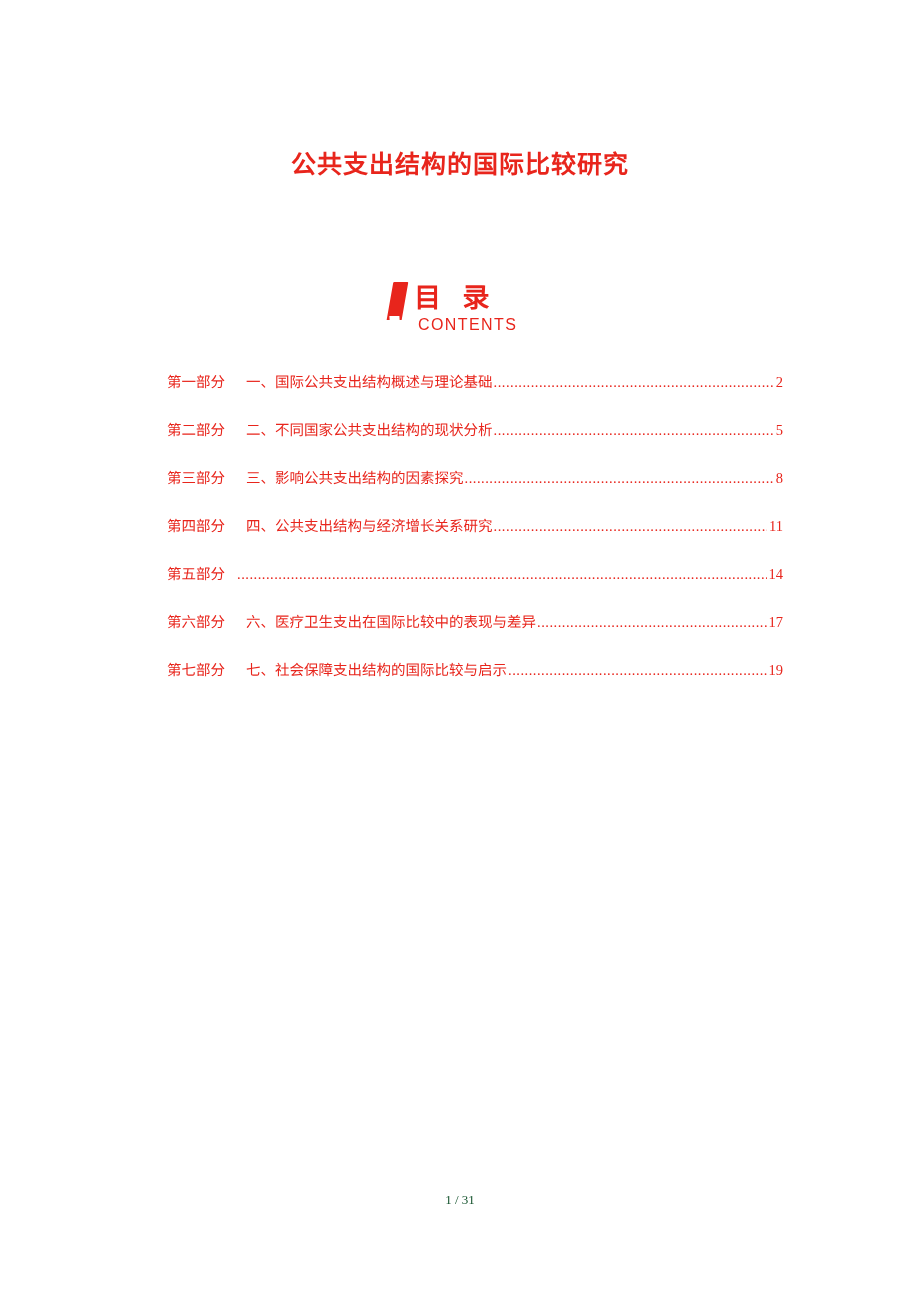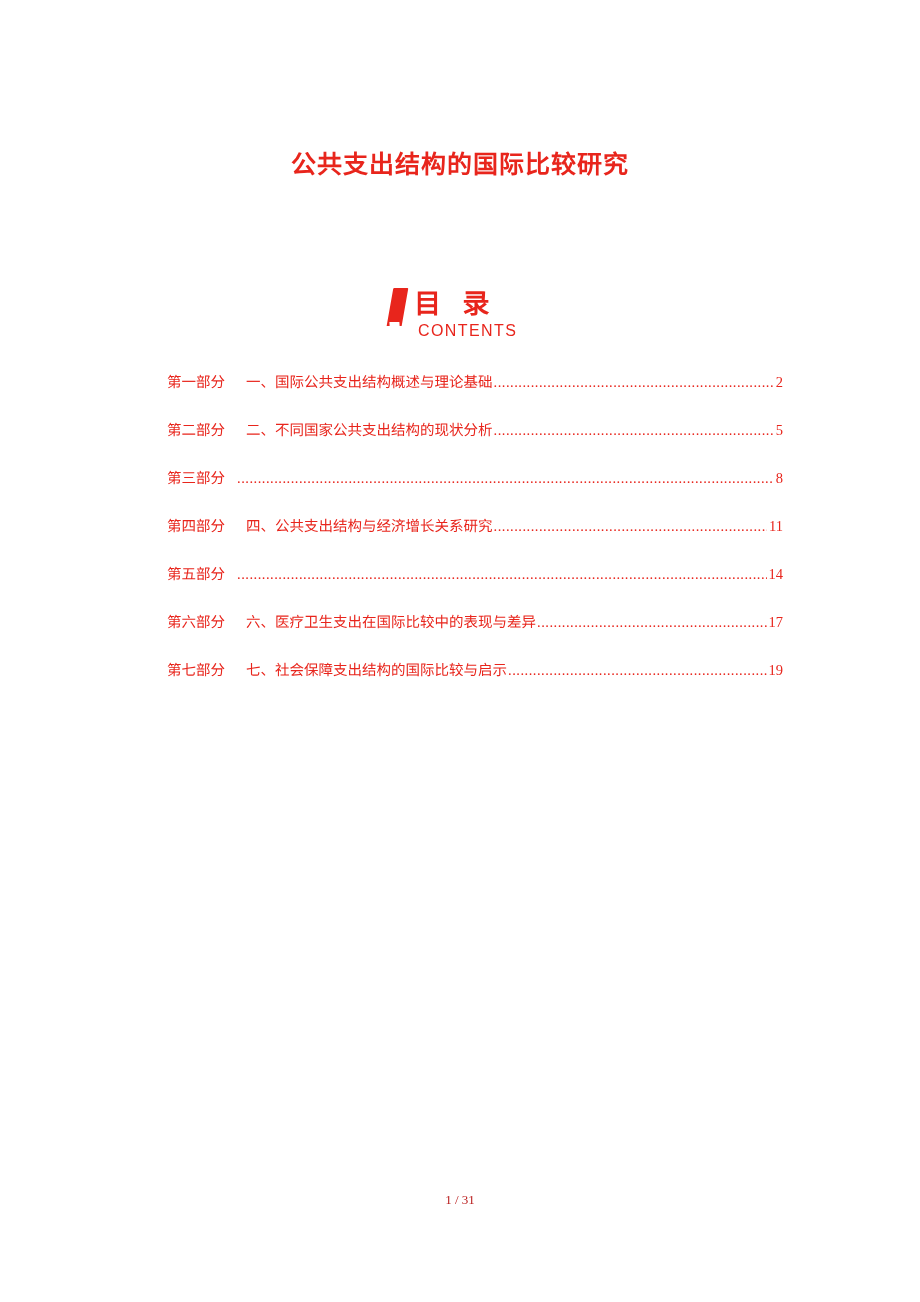--- a/index.html
+++ b/index.html
@@ -43,21 +43,21 @@
   .toc-heading {
     position: absolute;
     top: 282px;
     left: 0;
     width: 920px;
     height: 60px;
   }
   .toc-heading-inner {
     position: relative;
     width: 160px;
-    margin: 6px auto;
+    margin: 0 auto;
     height: 60px;
     text-decoration: underline;
   }
   .toc-mark {
     position: absolute;
     left: 10px;
     top: 0px;
     width: 15px;
     height: 38px;
     background: #e8251c;
@@ -137,21 +137,21 @@
 
   
   .footer {
     position: absolute;
     top: 1192px;
     left: 0;
     width: 920px;
     text-align: center;
     font-family: "Liberation Serif", "DejaVu Serif", serif;
     font-size: 13px;
-    color: #b91c1c;
+    color: #14532d;
   }
 </style>
 </head>
 <body>
 
 <div class="page">
 
   <div class="doc-title">公共支出结构的国际比较研究</div>
 
   <div class="toc-heading">
@@ -173,20 +173,21 @@
 
     <div class="toc-row">
       <span class="toc-part">第二部分</span>
       <span class="toc-label">二、不同国家公共支出结构的现状分析</span>
       <span class="toc-dots">................................................................................................................................................</span>
       <span class="toc-page">5</span>
     </div>
 
     <div class="toc-row">
       <span class="toc-part">第三部分</span>
+      <span class="toc-label">三、影响公共支出结构的因素探究</span>
       <span class="toc-dots">................................................................................................................................................</span>
       <span class="toc-page">8</span>
     </div>
 
     <div class="toc-row">
       <span class="toc-part">第四部分</span>
       <span class="toc-label">四、公共支出结构与经济增长关系研究</span>
       <span class="toc-dots">................................................................................................................................................</span>
       <span class="toc-page">11</span>
     </div>

